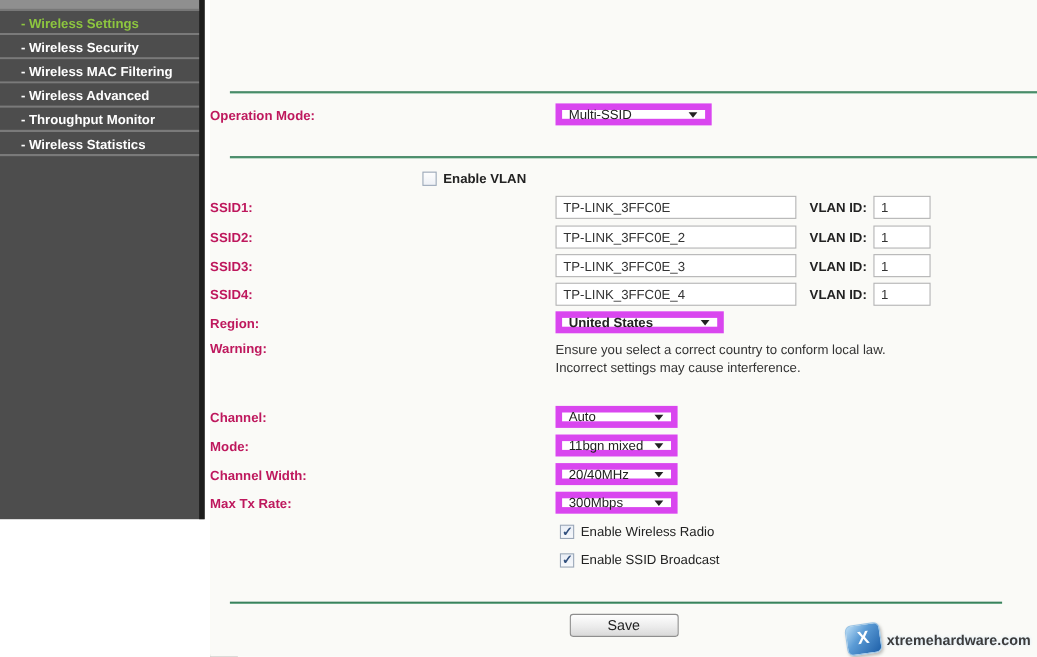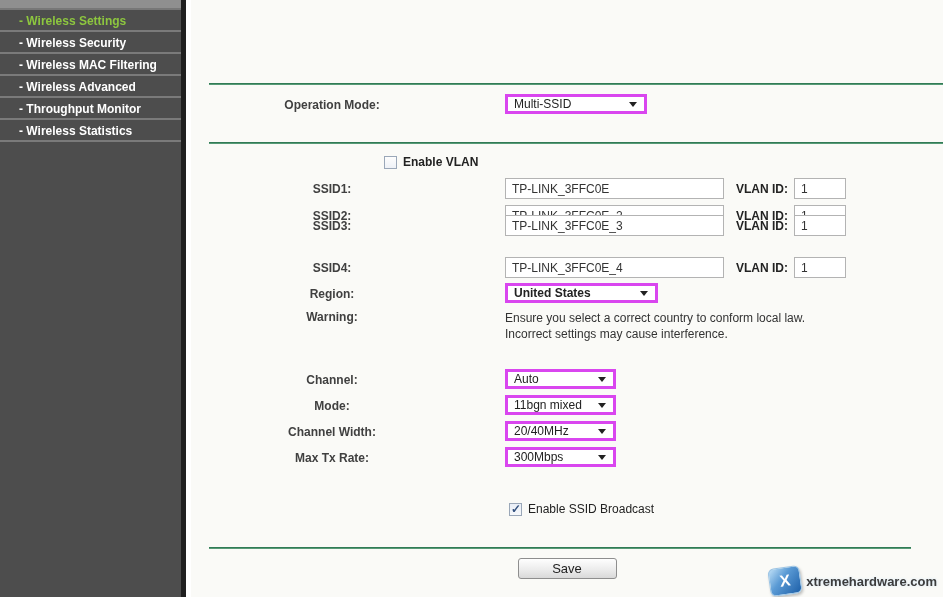--- a/index.html
+++ b/index.html
@@ -1,20 +1,20 @@
 <!DOCTYPE html>
 <html><head>
 <meta charset="utf-8">
 <style>
   * { margin:0; padding:0; box-sizing:border-box; }
   html,body { width:943px; height:597px; overflow:hidden; background:#fff;
               font-family:"Liberation Sans", sans-serif; }
 
   
-  .sidebar { position:absolute; left:0; top:0; width:186px; height:597px;
+  .sidebar { position:absolute; left:0; top:0; width:186px; height:472px;
              background:#4d4d4d; border-right:5px solid #1f1f1f; }
   .sidebar-topstrip { height:10px; background:#8f8f8f; border-bottom:2px solid #777; }
   .menu-item { height:22px; line-height:22px; border-bottom:2px solid #7a7a7a;
                background:#4d4d4d; color:#fff; font-size:12px; font-weight:bold;
                cursor:pointer; white-space:nowrap; }
   .menu-item.main { padding-left:25px; }
   .menu-item.sub  { padding-left:19px; }
   .menu-item.active-main { background:#6cb33f; color:#fff; }
   .menu-item.active-sub  { color:#8dc63f; }
 
@@ -27,25 +27,25 @@
                  line-height:23px; padding-left:15px; }
 
   .gline { position:absolute; height:2px;
            background:linear-gradient(#1f6b45,#69aa87); }
   .gline.l1 { left:18px; right:0; top:83px; }
   .gline.l2 { left:18px; right:0; top:142px; }
   .gline.l3 { left:18px; right:32px; top:547px; }
 
   
   .row { position:absolute; left:0; right:0; display:flex; align-items:flex-start; }
-  .lbl { width:314px; padding-right:32px; text-align:center; font-size:12px;
-         font-weight:bold; color:#404040; padding-top:4px; flex:none; }
+  .lbl { width:314px; padding-right:32px; text-align:left; font-size:12px;
+         font-weight:bold; color:#be185d; padding-top:4px; flex:none; }
   .lbl.empty { padding-top:0; }
 
-  .selectbox { height:20px; background:#fff; border:3px solid #d946ef;
+  .selectbox { height:20px; background:#fff; border:6px solid #d946ef;
                display:flex; align-items:center; padding-left:6px; font-size:12px;
                color:#222; cursor:pointer; }
   .sel-arrow { margin-left:auto; margin-right:7px; width:0; height:0;
                border-left:4px solid transparent; border-right:4px solid transparent;
                border-top:5px solid #222; }
   .w142 { width:142px; } .w153 { width:153px;font-weight:bold; } .w111 { width:111px; }
 
   .txt { height:21px; border:1px solid #b3b3b3; background:#fff; font-size:12px;
          color:#333; padding-left:6px; font-family:"Liberation Sans", sans-serif; }
   .ssid-input { width:219px; }
@@ -128,21 +128,21 @@
     <input class="txt ssid-input" value="TP-LINK_3FFC0E" style="">
     <span class="vlan-lbl">VLAN ID:</span>
     <input class="txt vlan-input" value="1" style="">
   </div>
   <div class="row" style="top:205px;">
     <div class="lbl">SSID2:</div>
     <input class="txt ssid-input" value="TP-LINK_3FFC0E_2" style="">
     <span class="vlan-lbl">VLAN ID:</span>
     <input class="txt vlan-input" value="1" style="">
   </div>
-  <div class="row" style="top:215px;">
+  <div class="row" style="top:231px;">
     <div class="lbl">SSID3:</div>
     <input class="txt ssid-input" value="TP-LINK_3FFC0E_3" style="">
     <span class="vlan-lbl">VLAN ID:</span>
     <input class="txt vlan-input" value="1" style="">
   </div>
   <div class="row" style="top:257px;">
     <div class="lbl">SSID4:</div>
     <input class="txt ssid-input" value="TP-LINK_3FFC0E_4" style="">
     <span class="vlan-lbl">VLAN ID:</span>
     <input class="txt vlan-input" value="1" style="">
@@ -186,20 +186,27 @@
     </div>
   </div>
   <div class="row" style="top:447px;">
     <div class="lbl">Max Tx Rate:</div>
     <div class="selectbox w111">
       <span>300Mbps</span>
       <span class="sel-arrow"></span>
     </div>
   </div>
 
+  <div class="row" style="top:476px;">
+    <div class="lbl empty"></div>
+    <div class="cbwrap" style="margin-left:4px;">
+      <span class="checkbox checked"></span>
+      <span class="cb-label">Enable Wireless Radio</span>
+    </div>
+  </div>
   <div class="row" style="top:502px;">
     <div class="lbl empty"></div>
     <div class="cbwrap" style="margin-left:4px;">
       <span class="checkbox checked"></span>
       <span class="cb-label">Enable SSID Broadcast</span>
     </div>
   </div>
 
   <div class="gline l3"></div>
 

